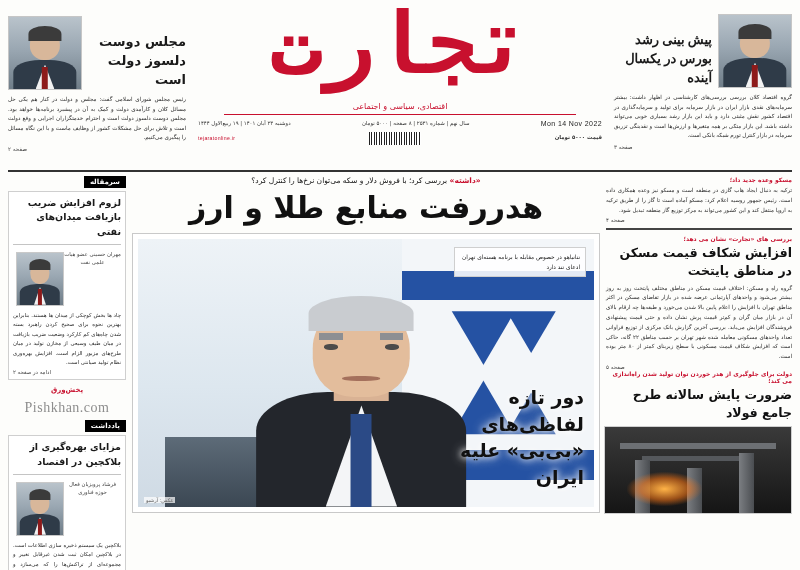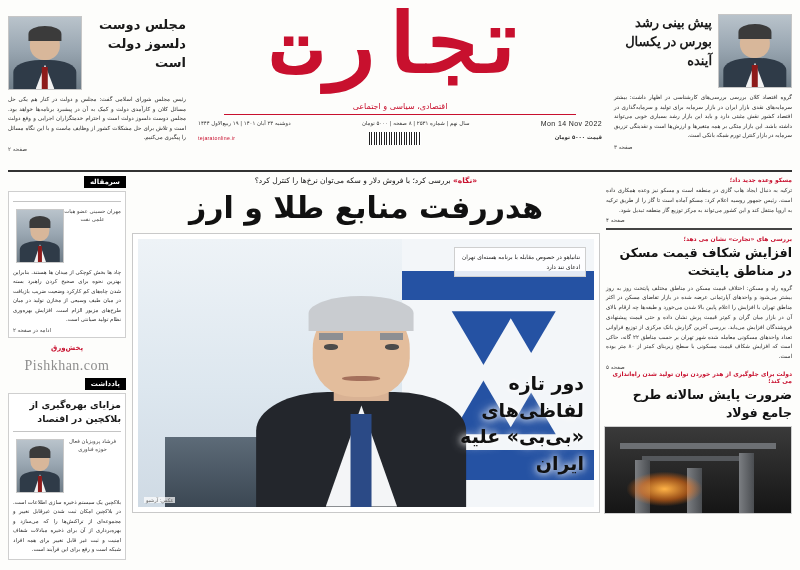--- a/index.html
+++ b/index.html
@@ -105,21 +105,21 @@
     transform: translateX(-50%);
     width: 9%;
     height: 30%;
     background: #8d1b1b;
   }
 
   .mh-head {
     display: flex;
     flex-direction: row-reverse;
     gap: 6px;
-    align-items: flex-start;
+    align-items: flex-end;
   }
   .mh-title {
     font-size: 13px;
     font-weight: bold;
     line-height: 1.45;
     text-align: right;
     flex: 1;
   }
   .mh-body {
     margin-top: 5px;
@@ -434,21 +434,21 @@
     border: 1px solid #cfcfcf;
     padding: 4px 5px;
     font-size: 5.8px;
     line-height: 1.75;
     text-align: right;
     color: #222;
   }
   .photo-overlay-title {
     position: absolute;
     right: 10px;
-    bottom: 30px;
+    bottom: 16px;
     width: 168px;
     text-align: right;
     font-size: 19px;
     font-weight: bold;
     line-height: 1.4;
     color: #111;
     text-shadow: 0 0 6px rgba(255,255,255,.95), 0 0 12px rgba(255,255,255,.9);
   }
   .photo-credit {
     position: absolute;
@@ -587,20 +587,21 @@
 
   <div class="body-grid">
 
     <div class="col-right">
 
       <div style="overflow:hidden;">
         <span class="rail-tag">سرمقاله</span>
       </div>
 
       <div class="rail-box">
+        <div class="rail-title">لزوم افزایش ضریب بازیافت میدان‌های نفتی</div>
         <div class="col-rule"></div>
         <div style="overflow:hidden;">
           <div class="rail-photo">
             <div class="portrait">
                 <div class="body"></div>
                 <div class="shirt"></div>
                 <div class="tie"></div>
                 <div class="head"></div>
                 <div class="hair"></div>
               </div>
@@ -635,21 +636,21 @@
           <div class="rail-author">فرشاد پرویزیان
 فعال حوزه فناوری</div>
         </div>
         <div class="rail-body">بلاکچین یک سیستم ذخیره سازی اطلاعات است. در بلاکچین امکان ثبت شدن غیرقابل تغییر و مجموعه‌ای از تراکنش‌ها را که می‌سازد و بهره‌برداری از آن برای ذخیره مبادلات شفاف امنیت و ثبت غیر قابل تغییر برای همه افراد شبکه است و رفع برای این فرآیند است.</div>
 
       </div>
     </div>
 
     <div class="col-mid">
       <div class="mid-kicker">
-        <span class="red">«نگاه»</span>
+        <span class="red">«داشته»</span>
         <span>بررسی کرد؛ با فروش دلار و سکه می‌توان نرخ‌ها را کنترل کرد؟</span>
       </div>
       <div class="mid-headline">هدررفت منابع طلا و ارز</div>
 
       <div class="photo-frame">
         <div class="photo-main">
           <div class="scene-bg"></div>
           <div class="flag-israel">
             <div class="stripe top"></div>
             <div class="stripe bot"></div>

